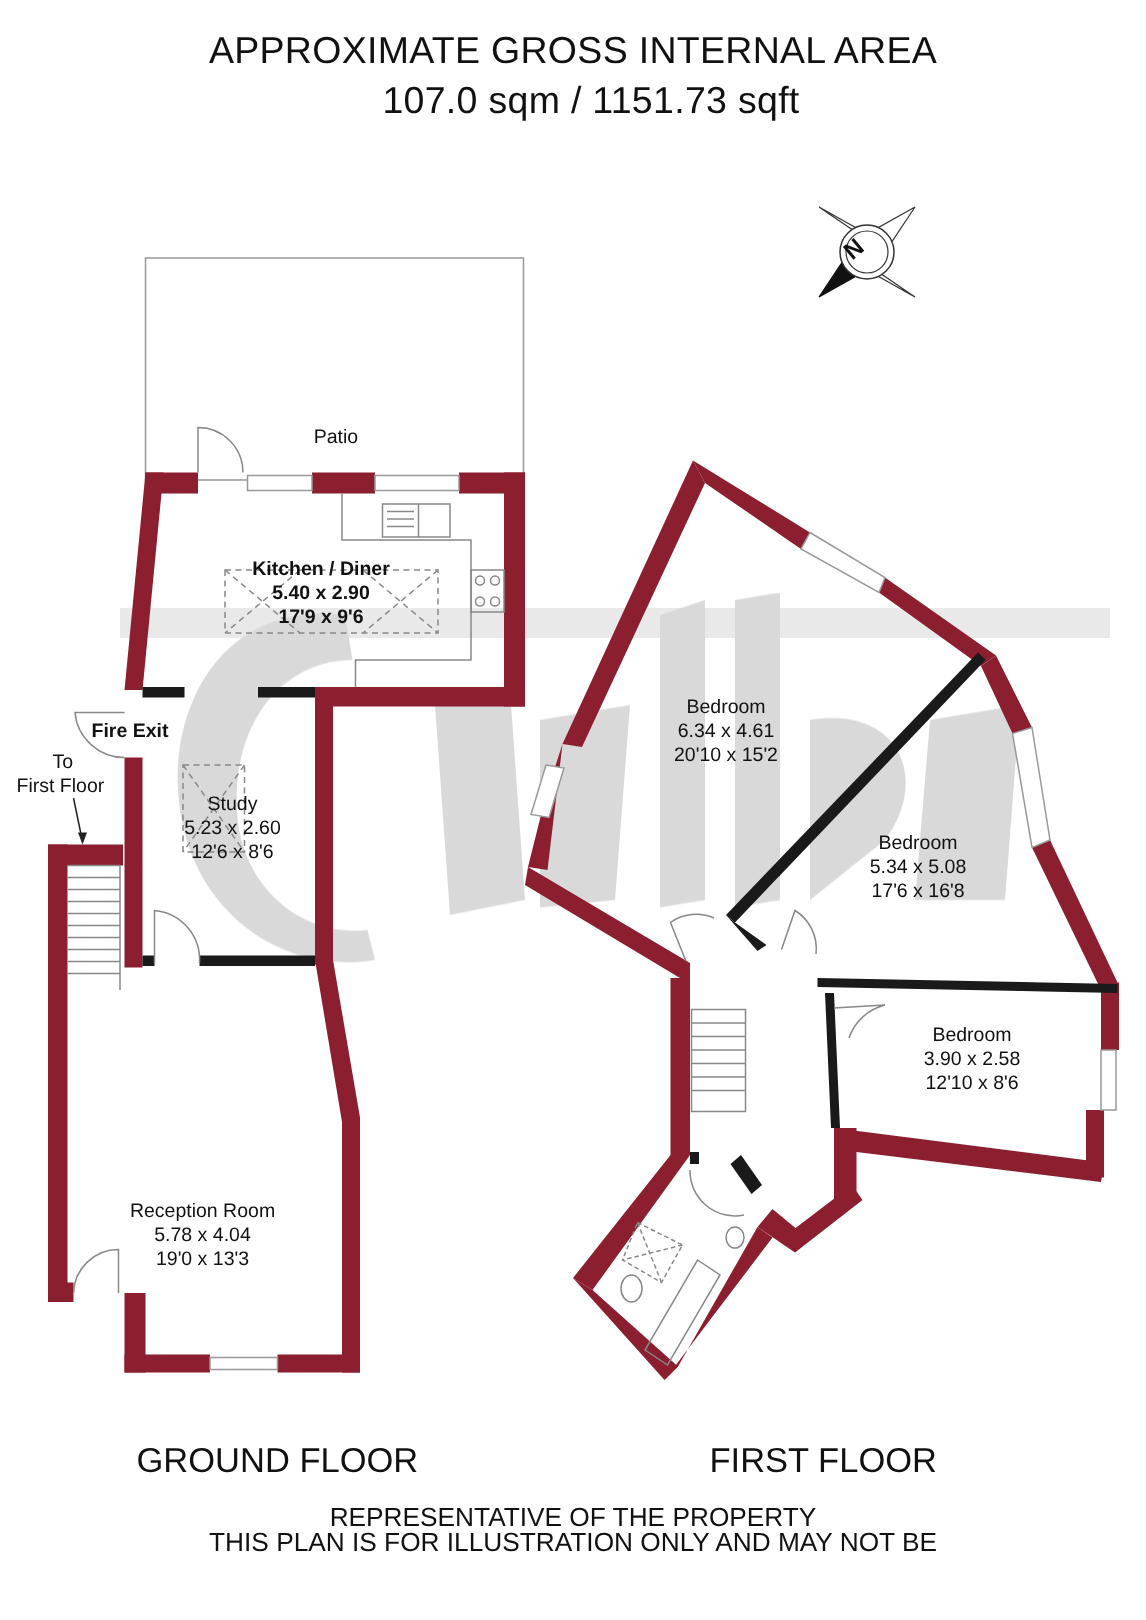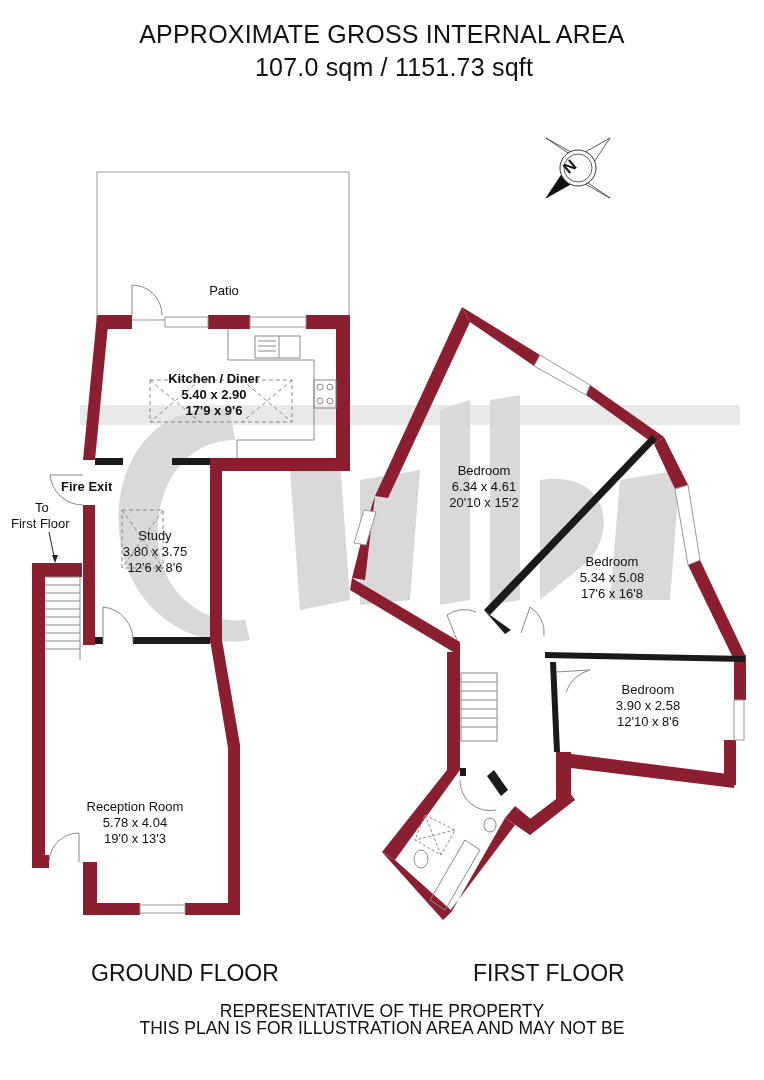--- a/index.html
+++ b/index.html
@@ -207,21 +207,21 @@
 <div class="room-label" style="left:224px; top:237px;margin-top:46px;">
   <span>Patio</span>
 </div>
 <div class="room-label" style="left:214px; top:371px;font-weight:bold;">
   <span>Kitchen / Diner</span>
   <span>5.40 x 2.90</span>
   <span>17'9 x 9'6</span>
 </div>
 <div class="room-label" style="left:143px; top:528px;margin-left:12px;">
   <span>Study</span>
-  <span>3.80 x 3.75</span>
+  <span>5.23 x 2.60</span>
   <span>12'6 x 8'6</span>
 </div>
 <div class="room-label" style="left:135px; top:755px;margin-top:44px;">
   <span>Reception Room</span>
   <span>5.78 x 4.04</span>
   <span>19'0 x 13'3</span>
 </div>
 <div class="small-label" style="left:61px; top:479px;font-weight:bold;">Fire Exit</div>
 <div class="small-label" style="left:35px; top:500px;">To</div>
 <div class="small-label" style="left:11px; top:516px;">First Floor</div>
@@ -238,14 +238,14 @@
 </div>
 <div class="room-label" style="left:648px; top:682px;">
   <span>Bedroom</span>
   <span>3.90 x 2.58</span>
   <span>12'10 x 8'6</span>
 </div>
 
 <div class="floor-label" style="left:91px;">GROUND FLOOR</div>
 <div class="floor-label" style="left:473px;">FIRST FLOOR</div>
 
-<div class="disclaimer l1">THIS PLAN IS FOR ILLUSTRATION AREA AND MAY NOT BE</div>
+<div class="disclaimer l1">THIS PLAN IS FOR ILLUSTRATION ONLY AND MAY NOT BE</div>
 <div class="disclaimer l2">REPRESENTATIVE OF THE PROPERTY</div>
 
 </body></html>

